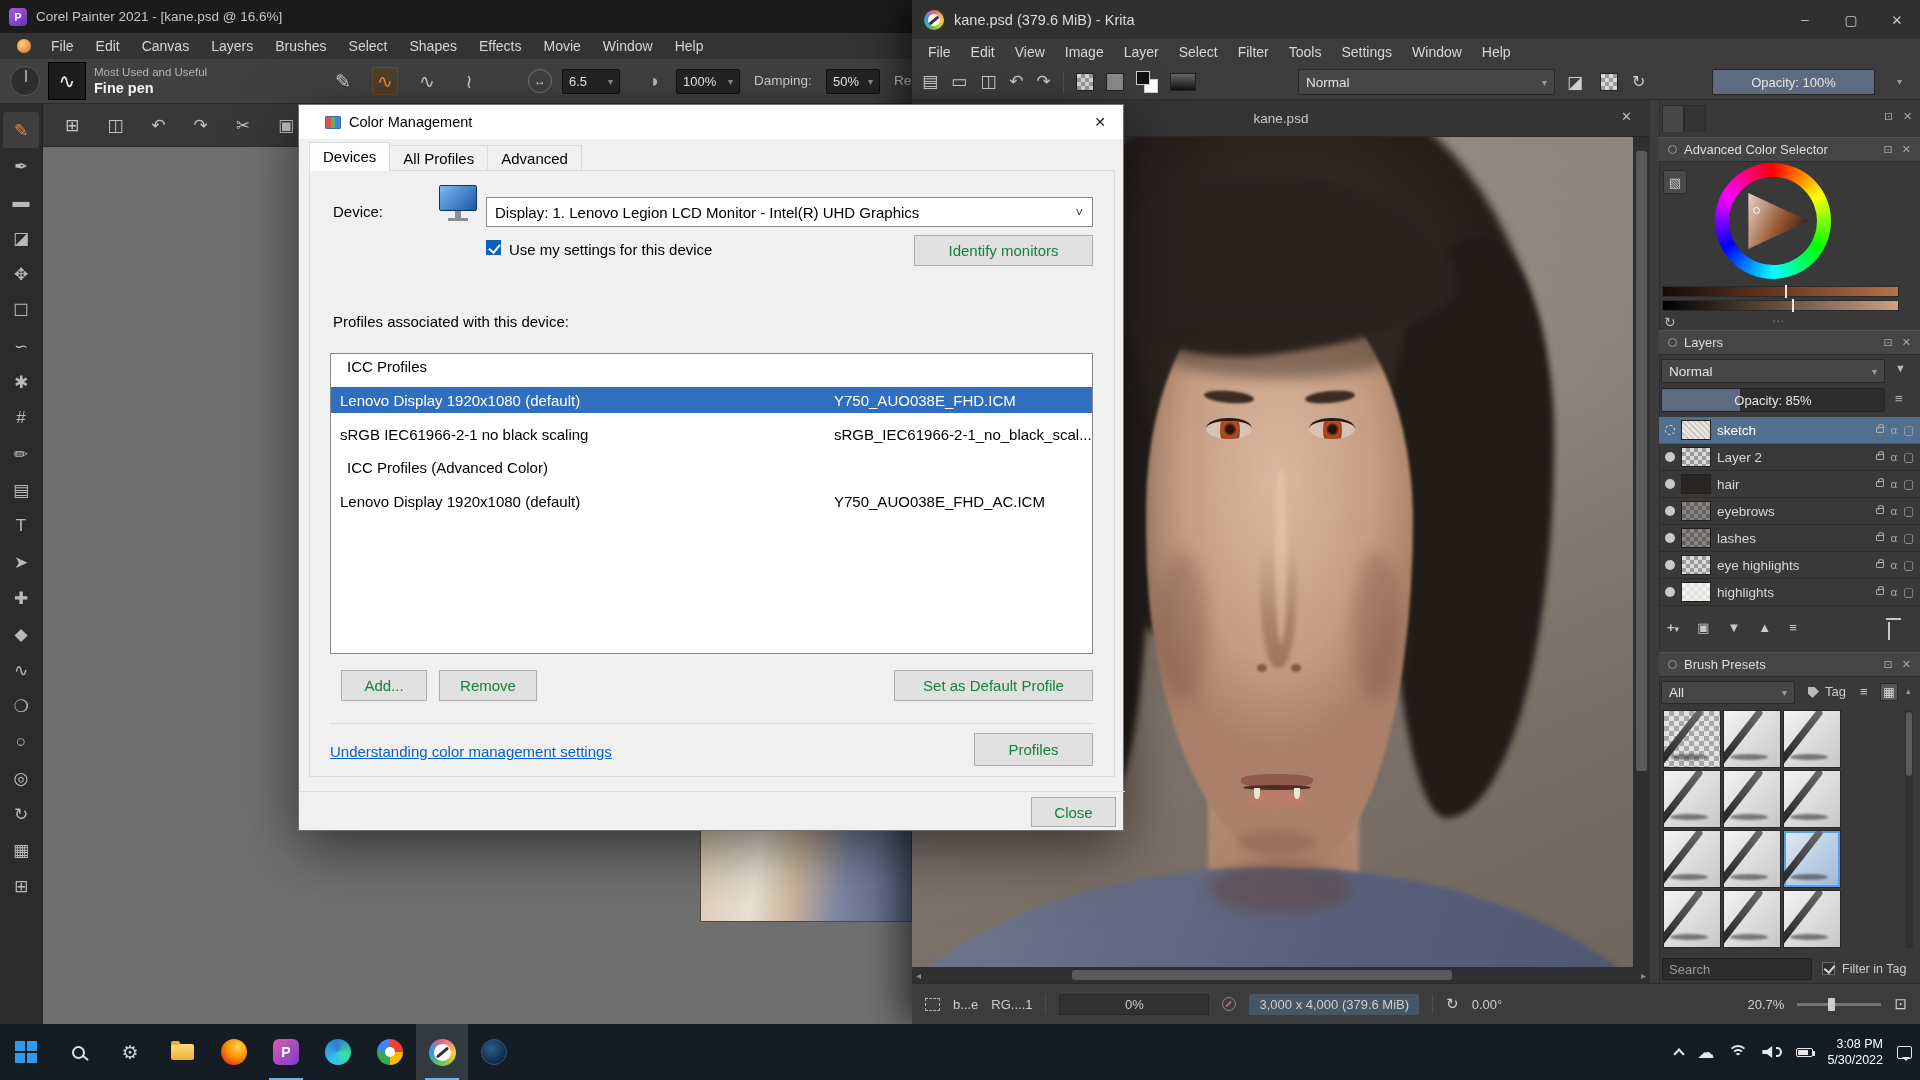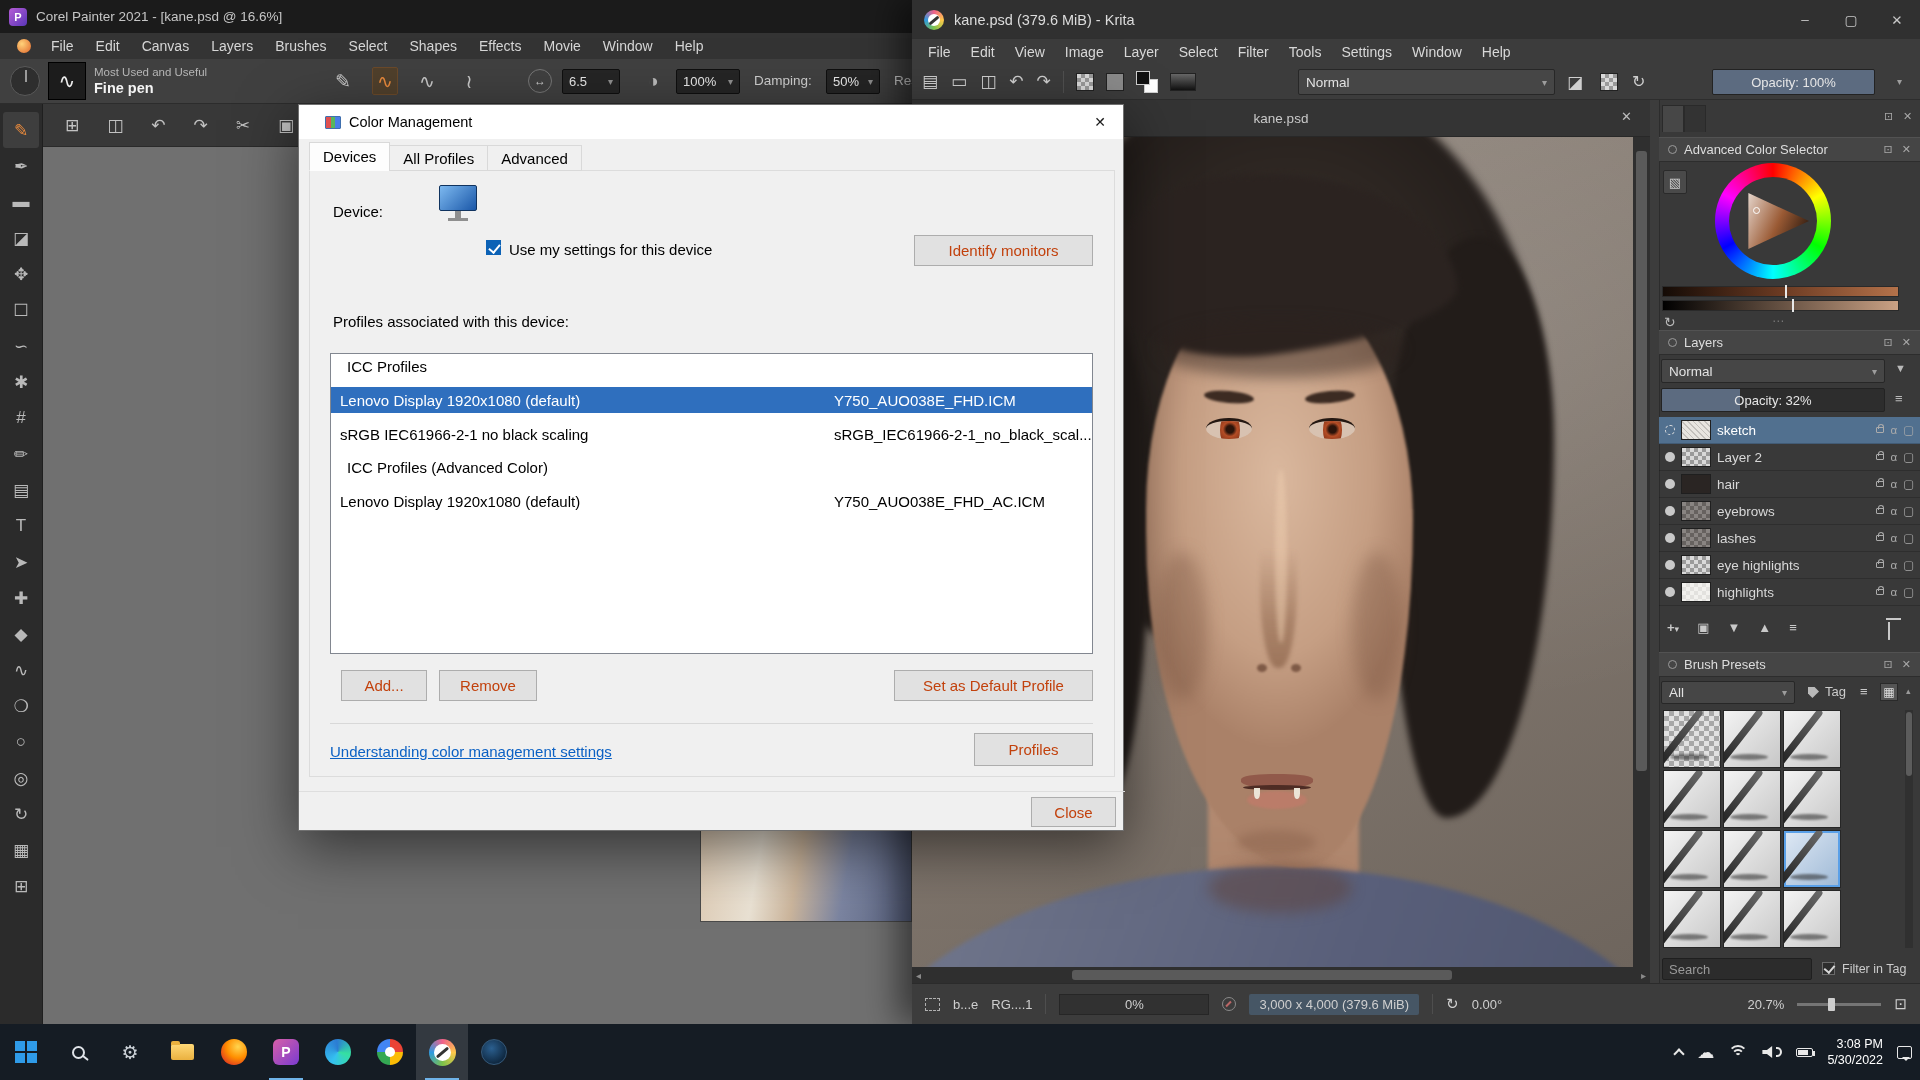--- a/index.html
+++ b/index.html
@@ -180,21 +180,21 @@
     background:linear-gradient(135deg,#7db9f0,#1a57a8); border:1px solid #10335f; }
   .mon .std { left:16px; top:28px; width:6px; height:7px; background:#8f8f8f; }
   .mon .base { left:9px; top:35px; width:20px; height:3px; background:#8f8f8f; }
   .ddl { position:absolute; background:#fff; border:1px solid #8a8a8a; display:flex; align-items:center;
     padding:0 8px; white-space:nowrap; overflow:hidden; }
   .ddl i { font-style:normal; position:absolute; right:9px; color:#444; font-size:13px; }
   .cbx { position:absolute; width:15px; height:15px; background:#0c62b6; border:1px solid #0c62b6; }
   .cbx::after { content:""; position:absolute; left:4px; top:1px; width:5px; height:9px;
     border:solid #fff; border-width:0 2px 2px 0; transform:rotate(40deg); }
   .btn { position:absolute; display:flex; align-items:center; justify-content:center; background:#e1e1e1;
-    border:1px solid #adadad; font-size:15px; color:#c2410c; }
+    border:1px solid #adadad; font-size:15px; color:#15803d; }
   .lst { position:absolute; background:#fff; border:1px solid #828790; overflow:hidden; }
   .lhead { position:relative; display:flex; height:27px; align-items:center; border-bottom:1px solid #ececec; }
   .lhead .h1 { padding-left:9px; width:494px; }
   .lhead .vdiv { position:absolute; left:494px; top:4px; bottom:4px; width:1px; background:#e2e2e2; }
   .group { height:25px; display:flex; align-items:center; padding-left:16px; }
   .lrow2 { display:flex; height:26px; align-items:center;margin-top:8px; }
   .lrow2.sel { background:#2f6fbe; color:#fff; }
   .c1 { width:494px; padding-left:9px; white-space:nowrap; overflow:hidden; }
   .c2 { padding-left:9px; white-space:nowrap; overflow:hidden; }
   .hline { position:absolute; height:1px; background:#d8d8d8; }
@@ -492,21 +492,21 @@
         <span>✕</span>
       </span>
     </div>
     <span class="kcombo" style="position:absolute;left:749px;top:359px;width:224px;height:24px">
       <span>Normal</span>
         <i>▾</i>
     </span>
     <span class="abs" style="left:983px;top:362px;color:#b9b9b9;font-size:11px">▼</span>
     <span class="kslider" style="position:absolute;left:749px;top:388px;width:224px;height:24px">
       <span class="fill" style="width:35%"></span>
-      <span class="lbl">Opacity: 32%</span>
+      <span class="lbl">Opacity: 85%</span>
     </span>
     <span class="abs" style="left:983px;top:391px;color:#b9b9b9;font-size:13px">≡</span>
     <div class="abs" style="left:747px;top:417px;width:261px">
 
     <div class="lrow selected v-sketch">
         <span class="vis"></span>
         <span class="thumb"></span>
         <span class="lname">sketch</span>
         <span class="ric">
           <span class="i-lock"></span>
@@ -659,20 +659,24 @@
         <span class="dtab">Advanced</span>
       </div>
     <div class="dframe"></div>
 
     <span class="abs" style="left:34px;top:98px">Device:</span>
     <span class="mon" style="left:140px;top:78px">
         <i class="scr"></i>
         <i class="std"></i>
         <i class="base"></i>
       </span>
+    <div class="ddl" style="left:187px;top:92px;width:607px;height:30px">
+      <span>Display: 1. Lenovo Legion LCD Monitor - Intel(R) UHD Graphics</span>
+      <i>˅</i>
+    </div>
     <span class="cbx" style="left:187px;top:135px"></span>
     <span class="abs" style="left:210px;top:136px">Use my settings for this device</span>
     <span class="btn" style="left:615px;top:130px;width:179px;height:31px">Identify monitors</span>
 
     <span class="abs" style="left:34px;top:208px">Profiles associated with this device:</span>
 
     <div class="lst" style="left:31px;top:248px;width:763px;height:301px">
       <div class="group">ICC Profiles</div>
       <div class="lrow2 sel">
         <span class="c1">Lenovo Display 1920x1080 (default)</span>

